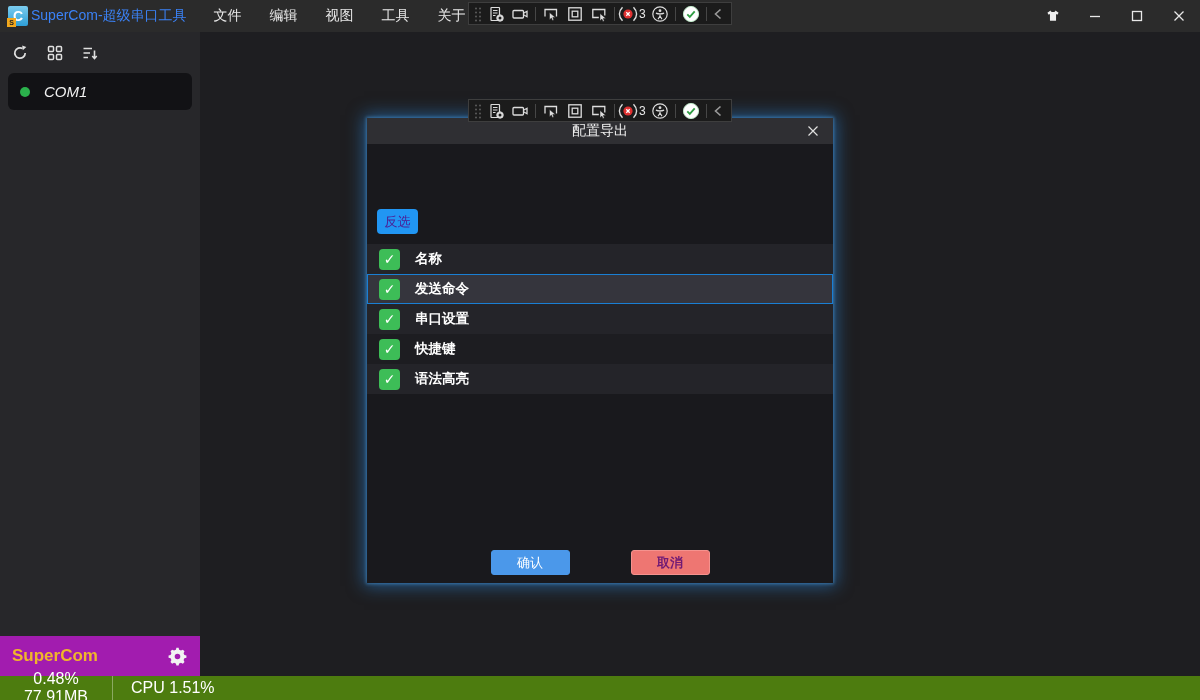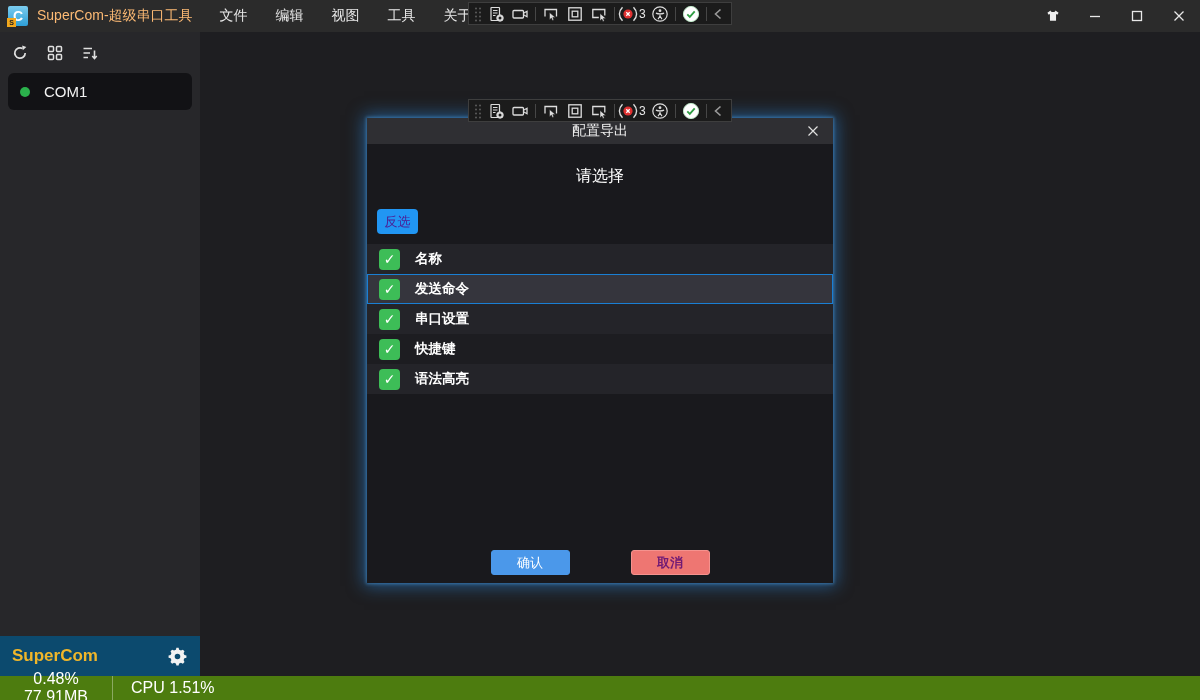--- a/index.html
+++ b/index.html
@@ -21,21 +21,21 @@
     width:20px; height:20px; margin-left:8px; position:relative;
     background:linear-gradient(180deg,#7bccee,#2e9fd8); border-radius:2px;
     display:flex; align-items:center; justify-content:center;
     color:#ffffff; font-weight:bold; font-size:14px; line-height:1;
   }
   .app-icon .badge-s {
     position:absolute; left:-1px; bottom:-1px; width:9px; height:9px;
     background:#f2a81d; color:#222; font-size:7px; font-weight:bold;
     display:flex; align-items:center; justify-content:center; line-height:1;
   }
-  .app-title { margin-left:9px; font-size:14px; color:#fdba74; }
+  .app-title { margin-left:3px; font-size:14px; color:#3b82f6; }
   .menubar { display:flex; margin-left:13px; }
   .menu-item {
     padding:0 14px; height:32px; display:flex; align-items:center;
     font-size:14px; color:#e8e8e8; cursor:pointer;font-family:Liberation Serif, serif;
   }
   .win-controls { margin-left:auto; display:flex; align-items:center; height:32px; }
   .win-btn {
     width:42px; height:32px; display:flex; align-items:center; justify-content:center;
     cursor:pointer;
   }
@@ -58,27 +58,27 @@
 
   
   .sidebar {
     position:absolute; top:32px; left:0; width:200px; bottom:24px;
     background:#27272a; z-index:10;
   }
   .sidebar-tools { display:flex; align-items:center; gap:15px; padding:9px 0 0 10px; height:32px; }
   .tool-btn { width:20px; height:20px; display:flex; align-items:center; justify-content:center; cursor:pointer; }
   .port-item {
     margin:9px 8px 0 8px; height:37px; background:#121215; border-radius:6px;
-    display:flex; align-items:center; cursor:pointer;
+    display:flex; align-items:center; cursor:pointer;font-style:italic;
   }
   .port-dot { width:10px; height:10px; border-radius:50%; margin-left:12px; }
   .port-label { margin-left:14px; font-size:15px; color:#f2f2f2; }
   .sidebar-footer {
     position:absolute; left:0; right:0; bottom:0; height:40px;
-    background:#0c4a6e; display:flex; align-items:center; padding:0 12px;
+    background:#a21caf; display:flex; align-items:center; padding:0 12px;
   }
   .brand { font-size:17px; font-weight:bold; color:#f0b62a; }
   .gear-btn { margin-left:auto; display:flex; align-items:center; cursor:pointer; }
 
   
   .main { position:absolute; top:32px; left:200px; right:0; bottom:24px; background:#1e1e21; }
 
   
   .statusbar {
     position:absolute; left:0; right:0; bottom:0; height:24px;
@@ -376,21 +376,20 @@
 
 <div class="modal">
   <div class="modal-header">
     <span>配置导出</span>
     <span class="modal-close">
       <svg width="14" height="14" viewBox="0 0 14 14" stroke="#e0e0e0" stroke-width="1.2">
         <path d="M2.5 2.5 L11.5 11.5 M11.5 2.5 L2.5 11.5"></path>
       </svg>
     </span>
   </div>
-  <div class="modal-prompt">请选择</div>
   <button class="invert-btn">反选</button>
 
   <div class="rows">
     <div class="row shade-a">
       <span class="checkbox">
           <span>✓</span>
         </span>
       <span class="row-label">名称</span>
     </div>
     <div class="row shade-b selected">

